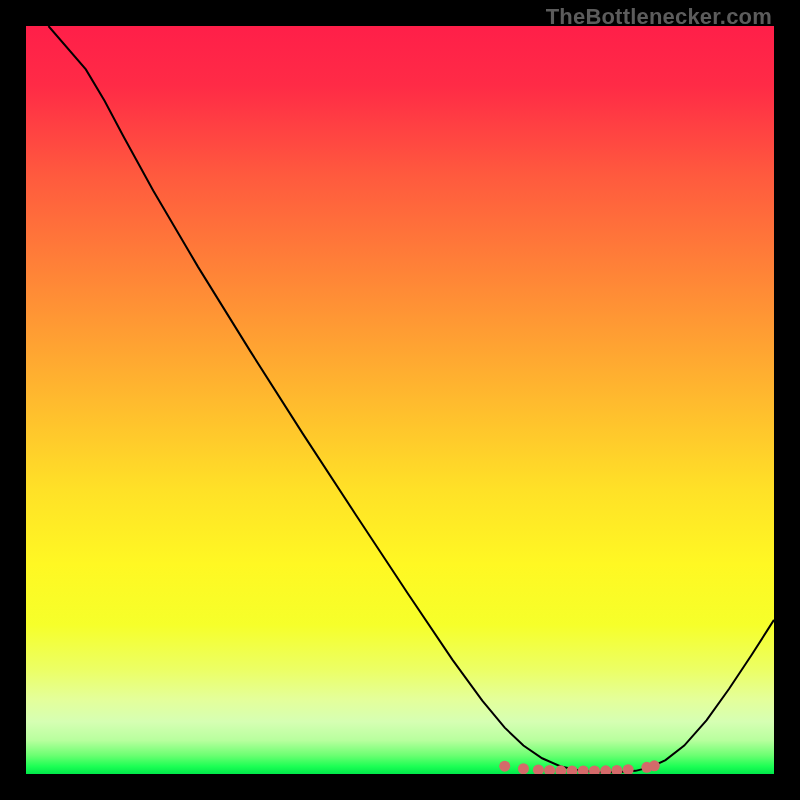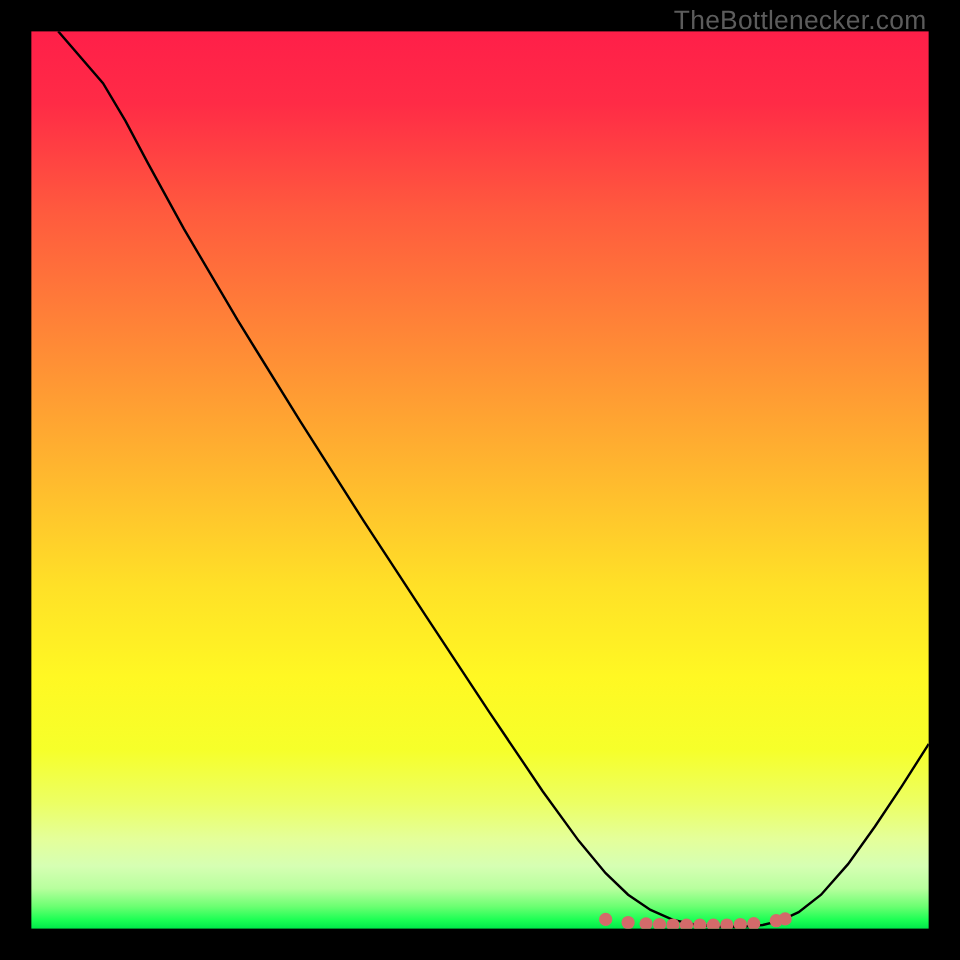--- a/index.html
+++ b/index.html
@@ -18,21 +18,21 @@
     top: 0;
     width: 748px;
     height: 748px;
   }
   .watermark {
     position: absolute;
     top: 4px;
     right: 28px;
     font-family: Arial, Helvetica, sans-serif;
     font-size: 22px;
-    font-weight: normal;
+    font-weight: bold;
     color: #5c5c5c;
     letter-spacing: 0.2px;
     z-index: 10;
   }
 </style>
 </head>
 <body>
 
 <div class="watermark">TheBottlenecker.com</div>
 

